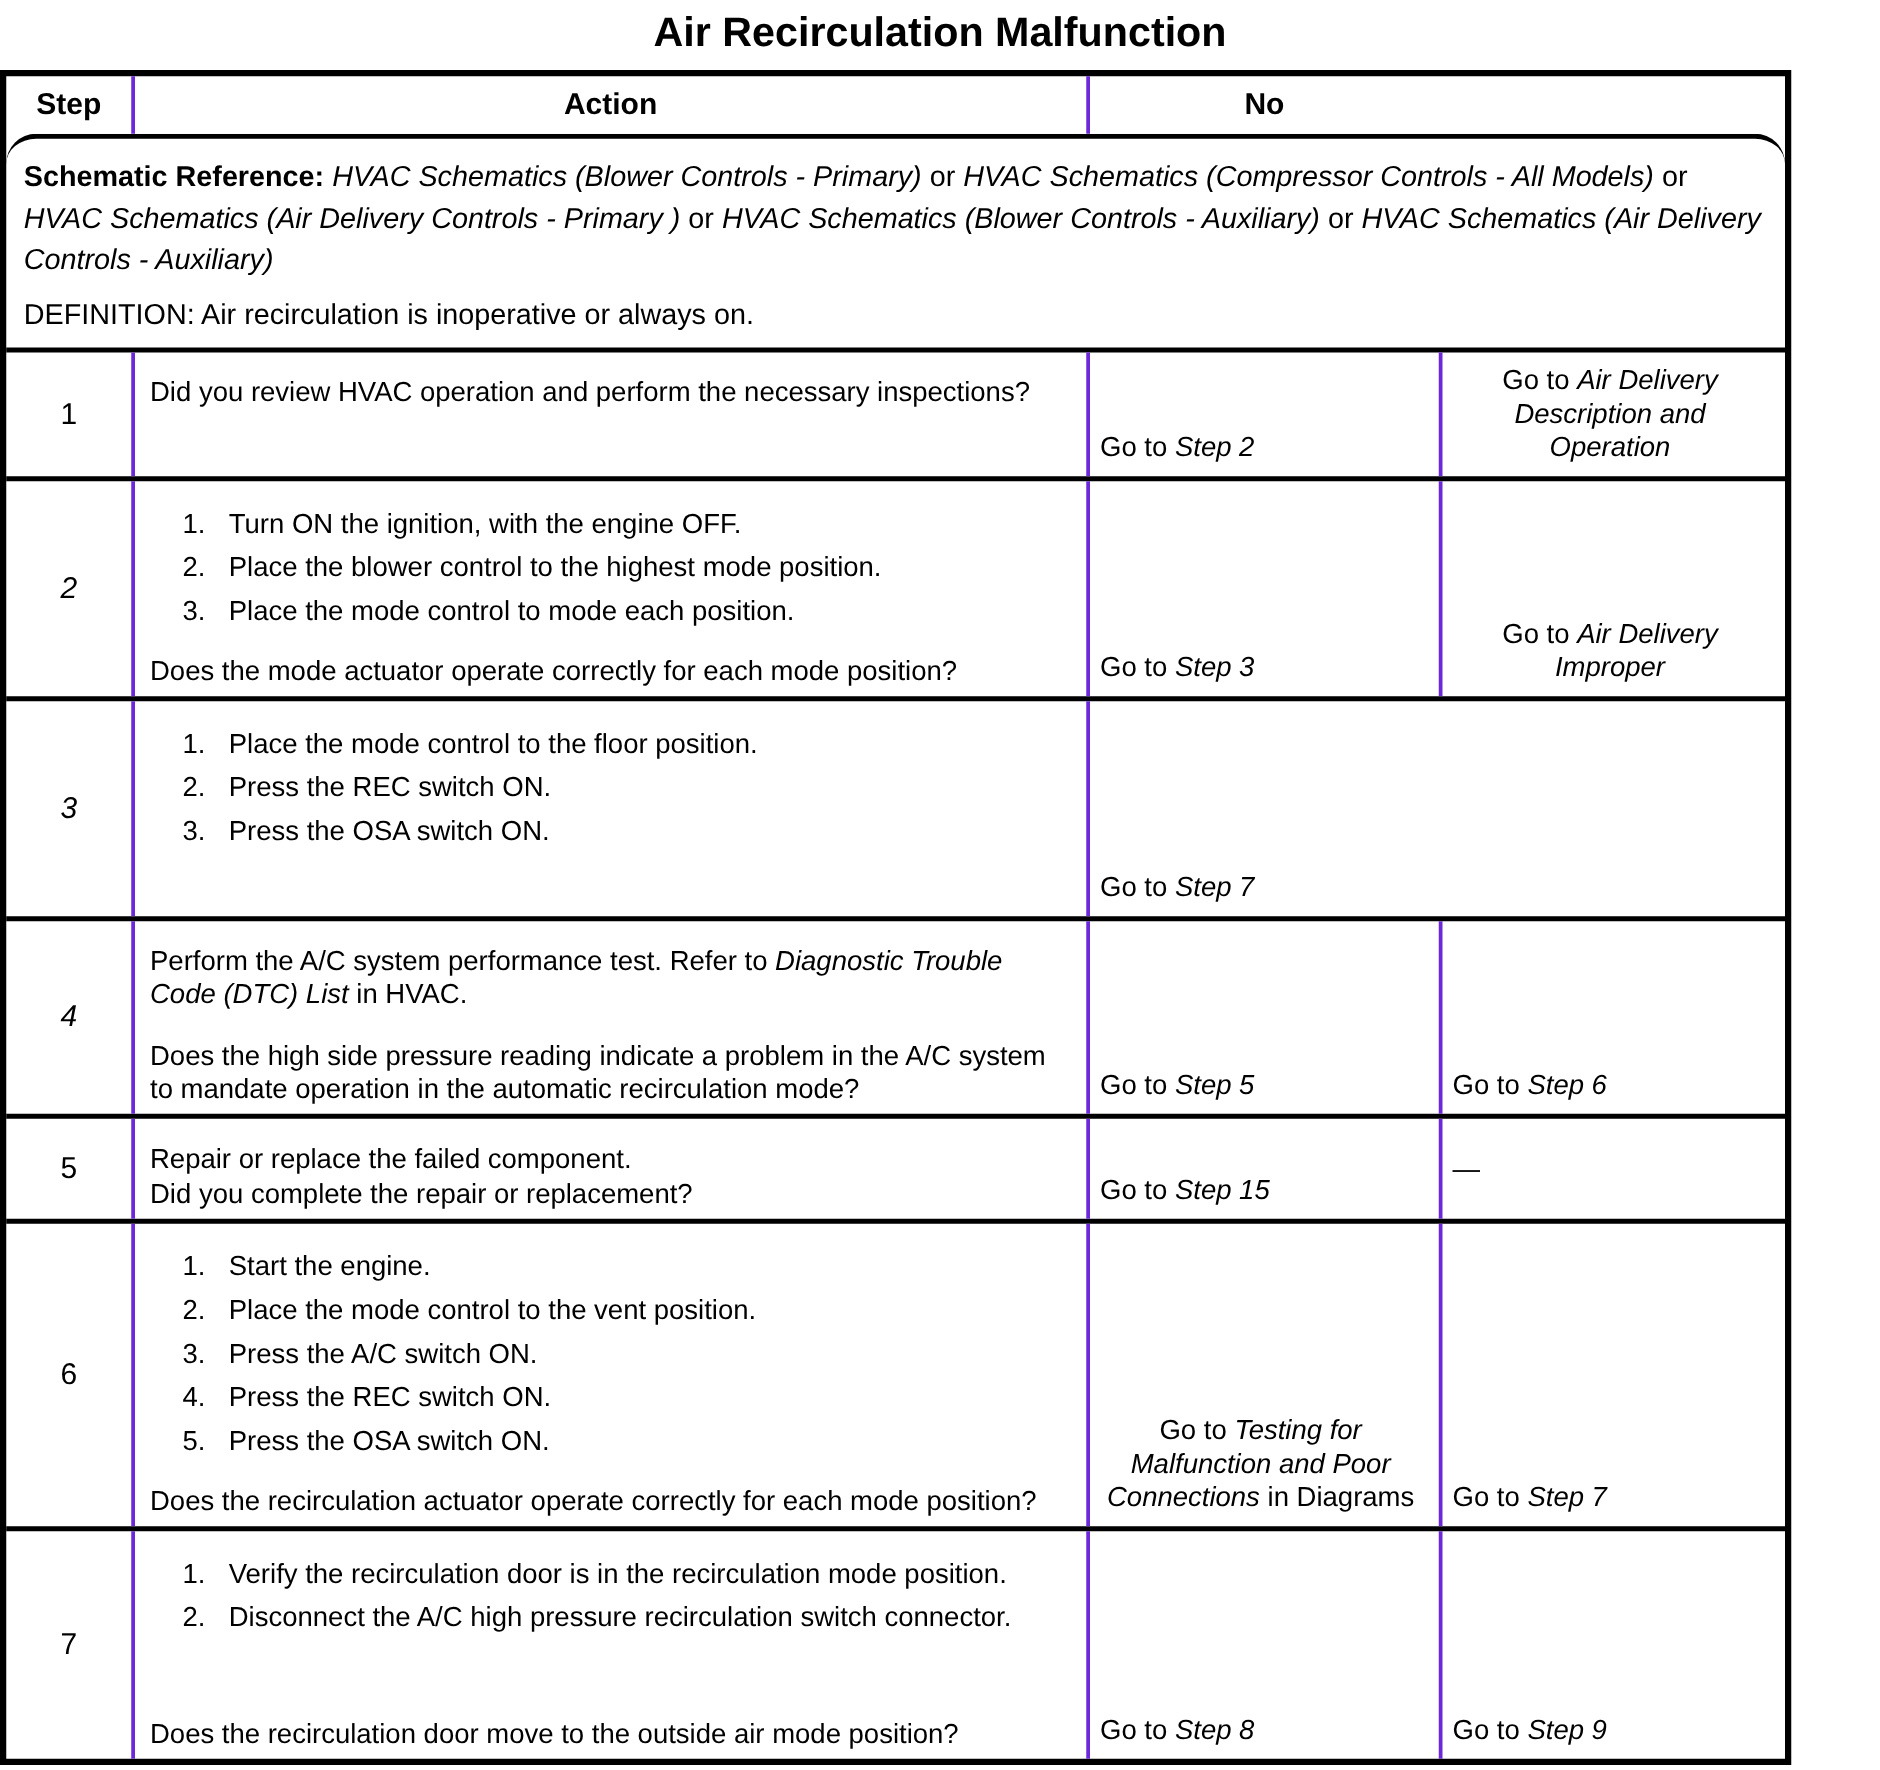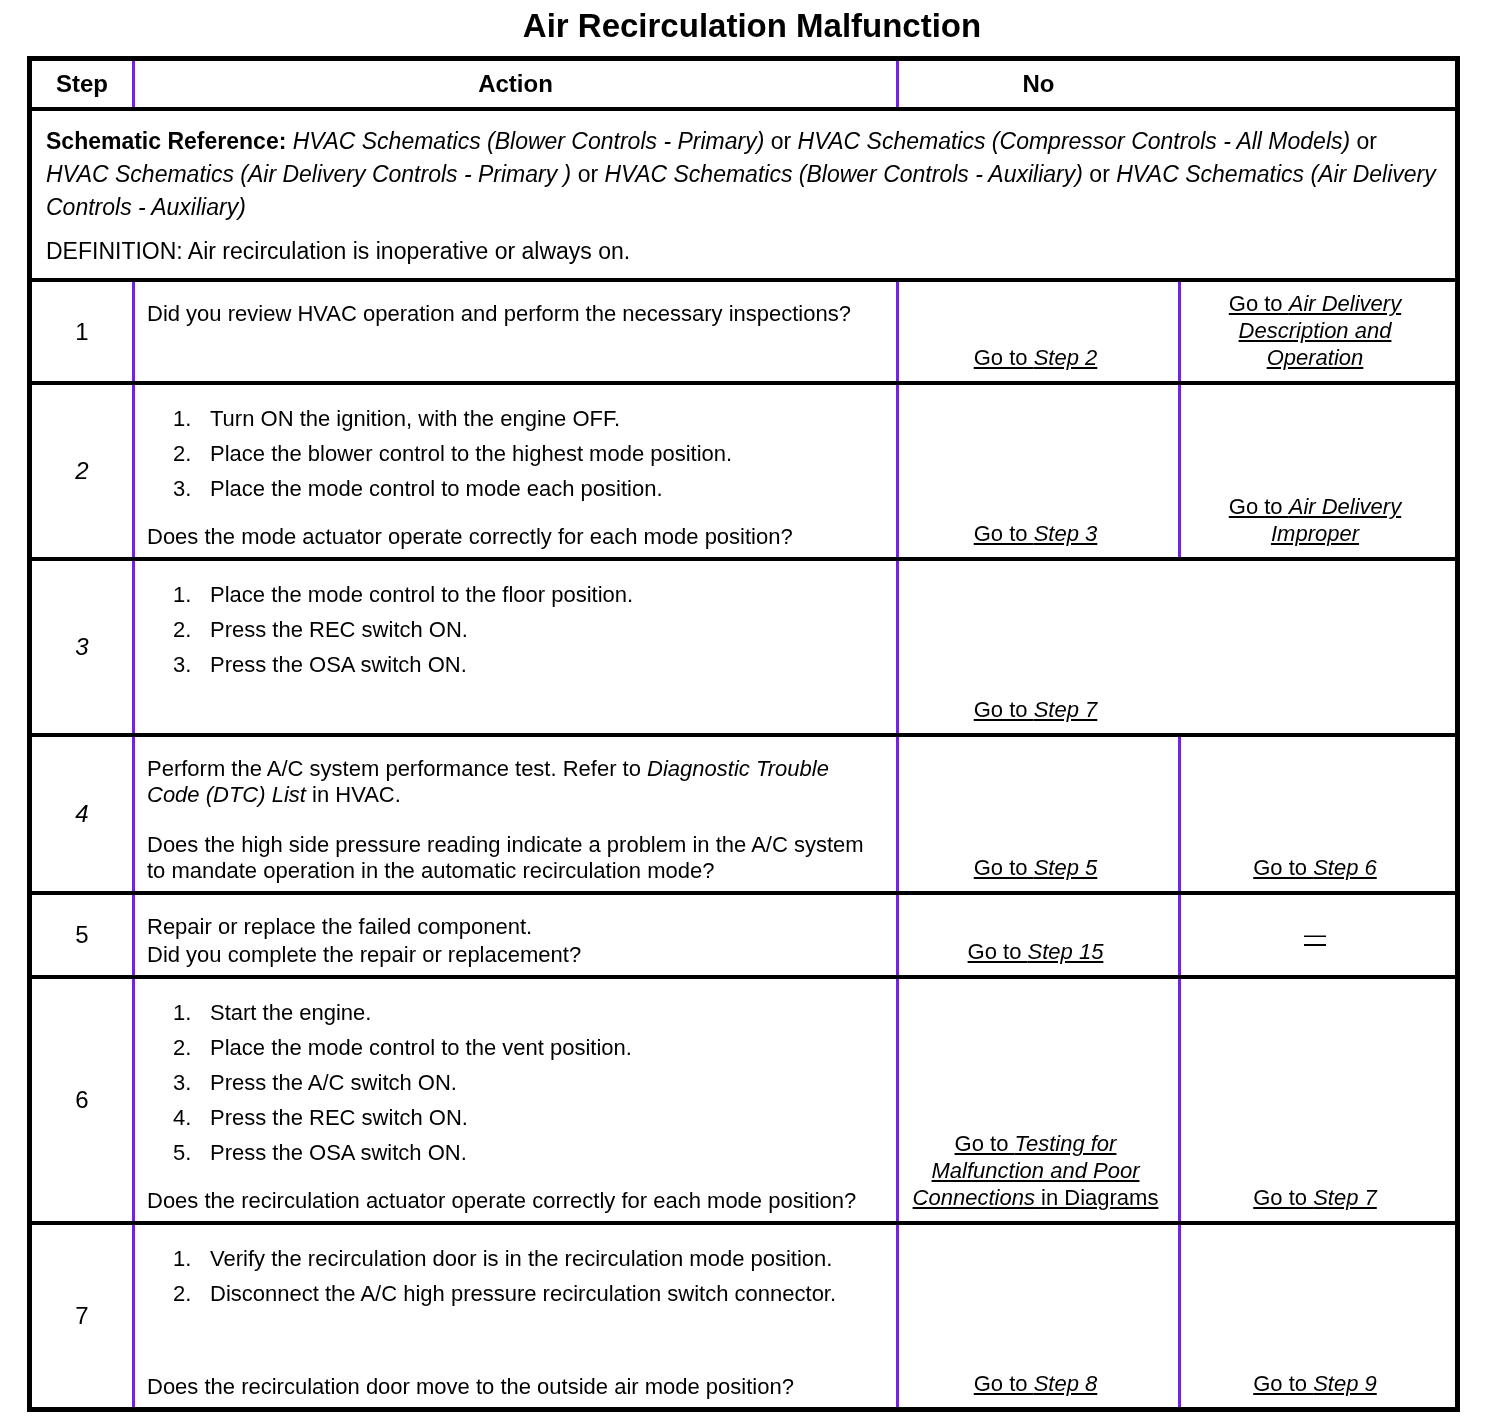--- a/index.html
+++ b/index.html
@@ -14,34 +14,33 @@
     -webkit-font-smoothing: antialiased;
   }
   h1.title {
     margin: 7px 0 11px 0;
     text-align: center;
     font-size: 33px;
     font-weight: bold;
     letter-spacing: 0px;
   }
   .tbl {
-    margin-left: 27px;
     width: 1433px;
     border: 5px solid #000;
     box-sizing: border-box;
     background: #fff;
   }
   .trow {
     display: grid;
     grid-template-columns: 100px 764px 282px 1fr;
     border-top: 4px solid #000;
     box-sizing: border-box;
   }
   .trow.first { border-top: none; }
-  .trow.span1 { grid-template-columns: 1fr; }
+  .trow.span1 { grid-template-columns: 1fr; border-radius: 24px; }
   .cell {
     box-sizing: border-box;
     border-left: 3px solid #6d28d9;
     padding: 8px 10px 8px 12px;
     font-size: 22px;
     line-height: 26px;
   }
   .cell:first-child { border-left: none; }
   
   .hrow { min-height: 46px; }
@@ -78,25 +77,24 @@
   }
   .actioncell .list { margin: 2px 0 10px 0; }
   .li { display: flex; margin: 0 0 9px 26px; }
   .li .num { min-width: 37px; flex: 0 0 auto; }
   .li .litx { flex: 1 1 auto; }
   .para { margin: 0; }
   .yncell {
     display: flex;
     flex-direction: column;
     justify-content: flex-end;
-    align-items: center;
+    align-items: flex-start;
     text-align: center;
     padding: 8px 14px 10px 8px;
     line-height: 27px;
-    text-decoration: underline;
   }
   .yncell.vcenter { justify-content: center; }
   .yncell .txt { display: block; }
   i { font-style: italic; }
   b { font-weight: bold; }
   
   .r1 { min-height: 99px; }
   .r2 { min-height: 176px; }
   .r3 { min-height: 176px; }
   .r4 { min-height: 158px; }

